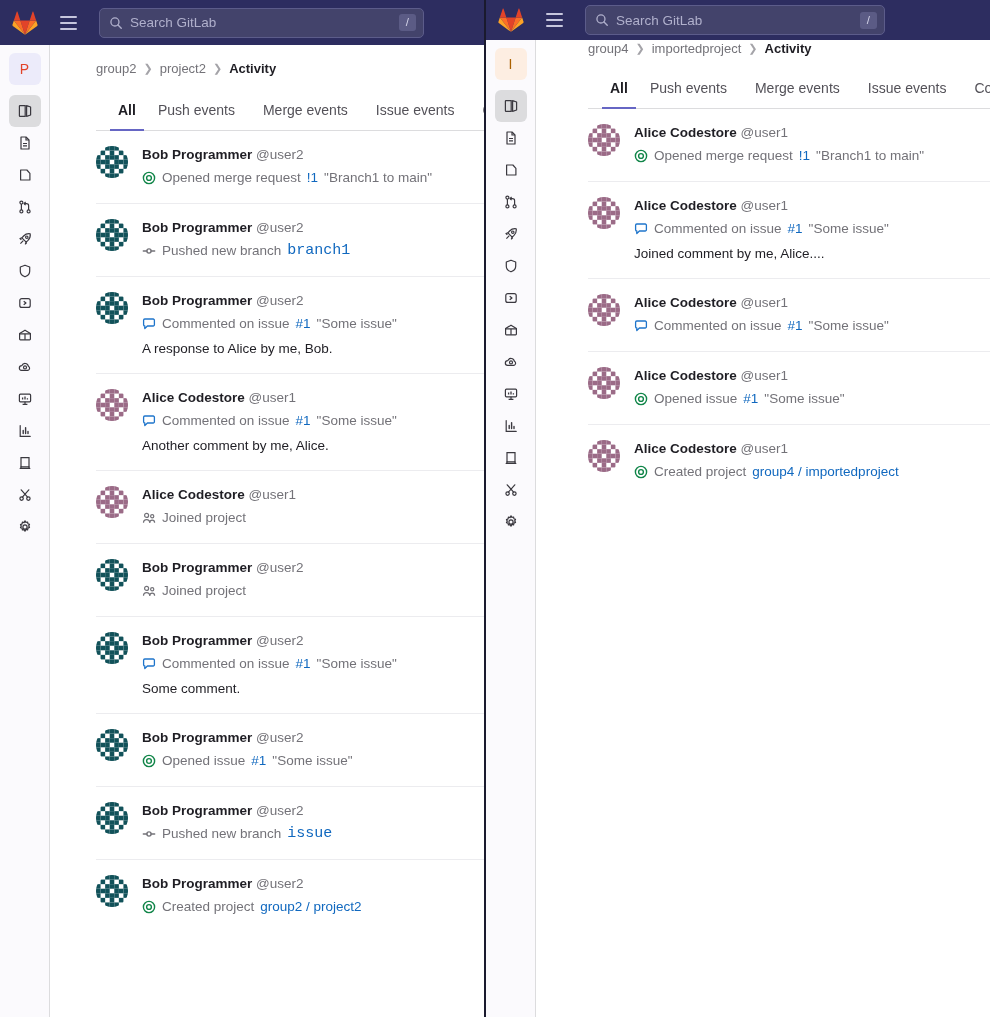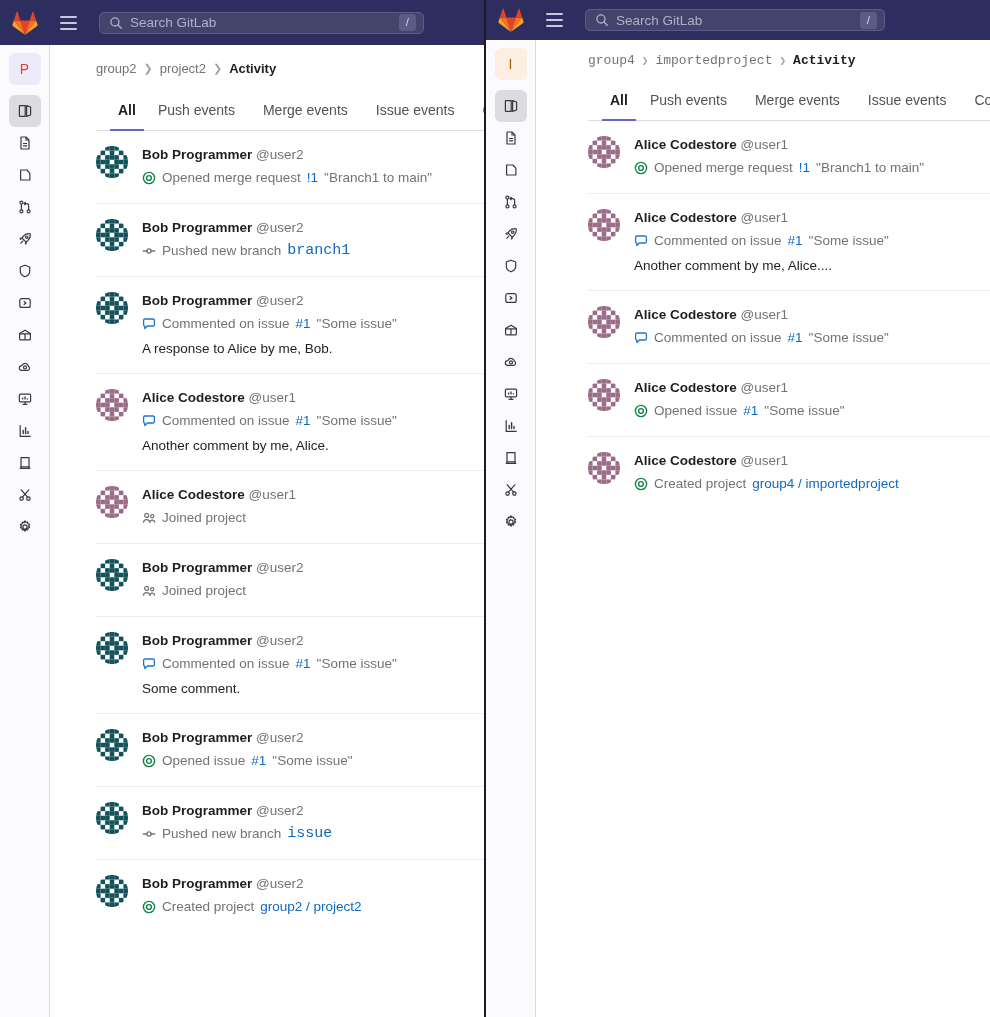--- a/index.html
+++ b/index.html
@@ -30,21 +30,21 @@
   .gl-logo svg { display: block; }
 
   .hamburger {
     width: 30px; height: 30px; display: flex; flex-direction: column;
     justify-content: center; gap: 4px; align-items: center;
     margin-left: 3px; flex: 0 0 30px; cursor: pointer;
   }
   .hamburger i { display: block; width: 17px; height: 2px; background: #c6c6dd; border-radius: 1px; }
 
   .searchbox {
-    margin-left: 16px; width: 325px; height: 22px;
+    margin-left: 16px; width: 325px; height: 30px;
     background: #43436b; border: 1px solid #5c5c8a; border-radius: 5px;
     display: flex; align-items: center; padding: 0 7px 0 9px; gap: 7px;
     cursor: text;
   }
   .win-front .searchbox { width: 300px; }
   .searchbox .ph { color: #b0b0cc; font-size: 13.5px; flex: 1; white-space: nowrap; }
   .searchbox .slash {
     background: #5b5b85; color: #d4d4e8; font-size: 11.5px;
     border-radius: 3px; padding: 1px 7px 2px; line-height: 14px;
   }
@@ -74,21 +74,21 @@
   }
   .rail-btn.active { background: #dcdcde; }
   .rail-btn svg { display: block; }
 
   
   .content { flex: 1; min-width: 0; background: #fff; position: relative; }
   .crumbs {
     padding: 16px 0 0 46px; font-size: 13px; color: #737278;
     display: flex; align-items: center; gap: 7px; white-space: nowrap;
   }
-  .win-front .crumbs { padding-left: 52px; padding-top: 13px; font-family: Liberation Mono, monospace; }
+  .win-front .crumbs { padding-left: 52px; padding-top: 1px; }
   .crumbs a { color: #737278; text-decoration: none; cursor: pointer; }
   .crumbs .sep { color: #a4a3a8; font-size: 11px; }
   .crumbs .cur { color: #1f1e24; font-weight: bold; }
 
   .tabs {
     margin: 16px 0 0 46px; border-bottom: 1px solid #dcdcde;
     display: flex; gap: 0; white-space: nowrap;
   }
   .win-front .tabs { margin-left: 52px; margin-top: 14px; }
   .tab {
@@ -966,21 +966,21 @@
               <div class="ev-body">
                 <div class="ev-who"><b>Alice Codestore</b><span> @user1</span></div>
                 <div class="ev-act">
                   <svg viewBox="0 0 14 14" class="ico">
                     <path d="M1.6 3.2a1.2 1.2 0 0 1 1.2-1.2h8.4a1.2 1.2 0 0 1 1.2 1.2v4.6a1.2 1.2 0 0 1-1.2 1.2H5.4L2.8 11.6V9H2.8a1.2 1.2 0 0 1-1.2-1.2Z" fill="none" stroke="#1f75cb" stroke-width="1.3" stroke-linejoin="round"></path>
                   </svg>
                   <span class="txt">Commented on  issue</span>
                   <span class="lnk">#1</span>
                   <span class="q">"Some issue"</span>
                 </div>
-                <div class="ev-note">Another comment by me, Alice....</div>
+                <div class="ev-note">Joined comment by me, Alice....</div>
               </div>
             </div>
             <div class="ev">
               <div class="av">
                 <svg viewBox="0 0 28 28" width="32" height="32">
                   <rect width="28" height="28" fill="#ffffff"></rect>
                   <rect x="8" y="0" width="4" height="4" fill="#9b6b87"></rect>
                   <rect x="12" y="0" width="4" height="4" fill="#9b6b87"></rect>
                   <rect x="16" y="0" width="4" height="4" fill="#9b6b87"></rect>
                   <rect x="4" y="4" width="4" height="4" fill="#9b6b87"></rect>

